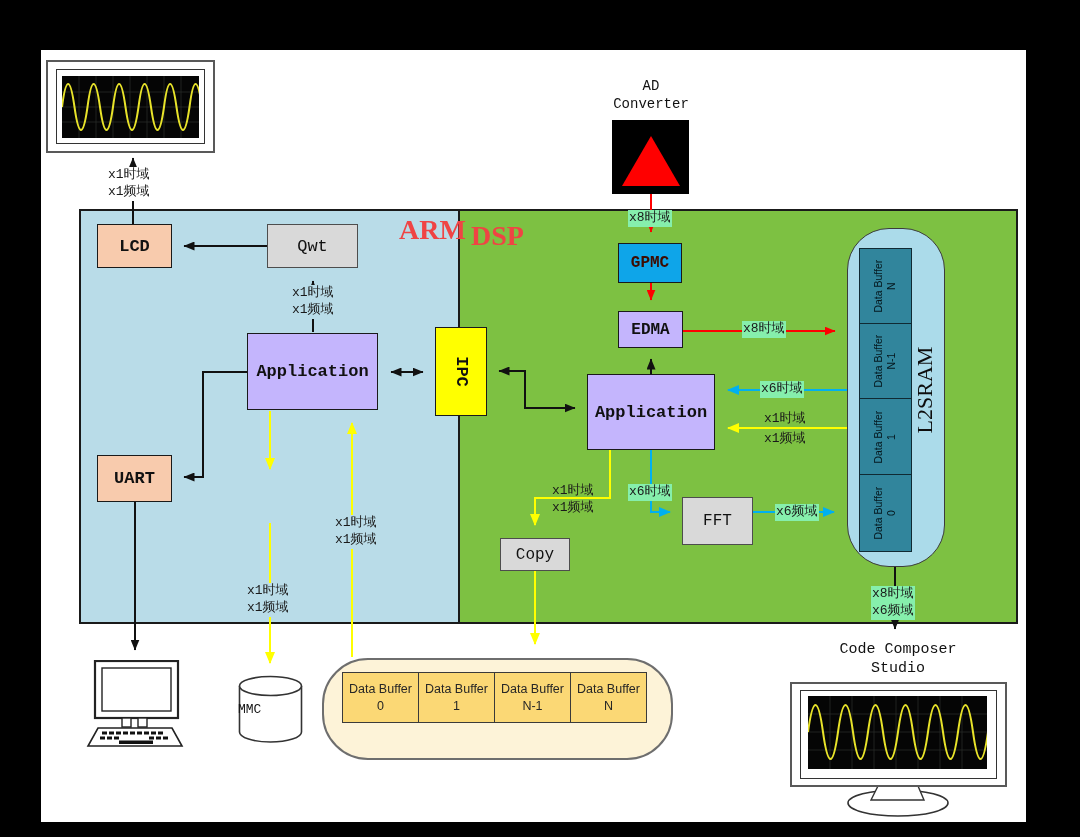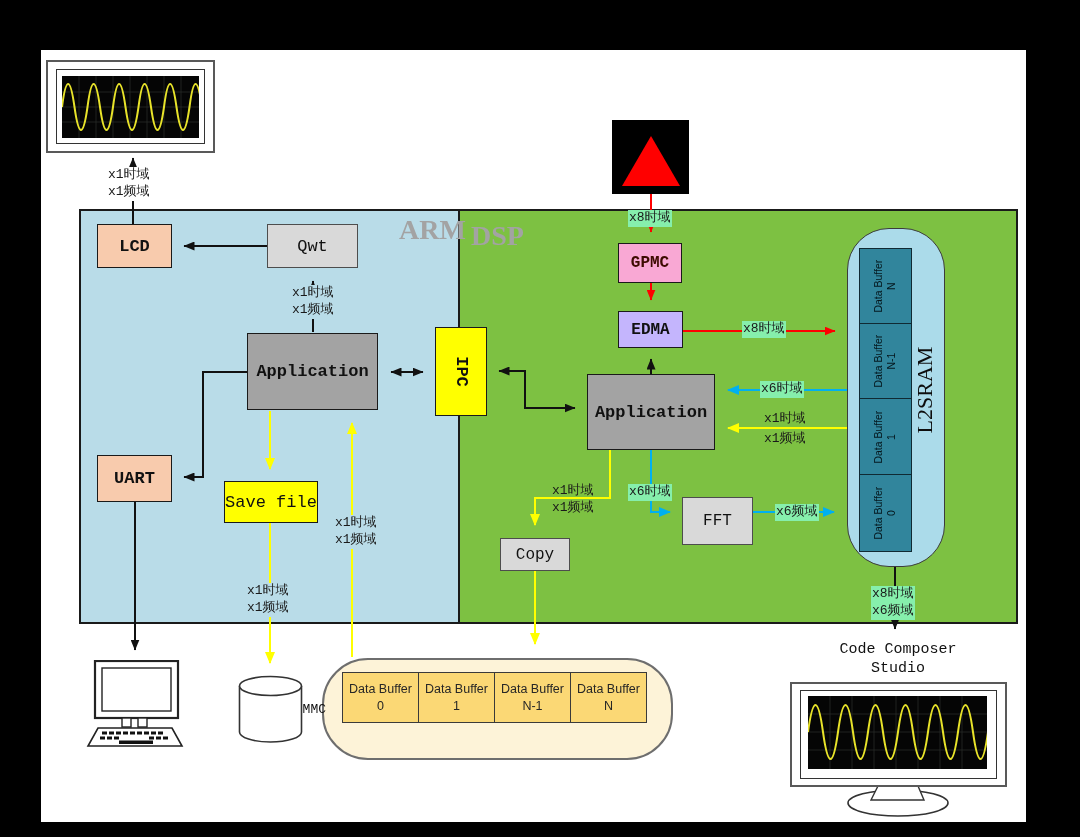--- a/index.html
+++ b/index.html
@@ -6,32 +6,32 @@
   #stage{position:relative;width:1080px;height:837px;background:#000;overflow:hidden;
          font-family:"Liberation Mono","DejaVu Sans Mono",monospace;color:#111;}
   #canvas{position:absolute;left:41px;top:50px;width:985px;height:772px;background:#fff;z-index:0;}
 
   
   #regions{position:absolute;left:79px;top:209px;width:939px;height:415px;border:2px solid #1a1a1a;
            box-sizing:border-box;display:flex;z-index:1;}
   #arm-region{width:379px;background:#b9dce8;border-right:2px solid #1a1a1a;box-sizing:border-box;}
   #dsp-region{flex:1;background:#7dc142;}
   .region-title{position:absolute;font-family:"Liberation Serif","DejaVu Serif",serif;
-                font-weight:bold;font-size:28px;z-index:9;color:#a3a3a3;}
+                font-weight:bold;font-size:28px;z-index:9;color:#ef4444;}
   #arm-title{left:399px;top:214px;}
   #dsp-title{left:471px;top:220px;}
 
   
   .node{position:absolute;box-sizing:border-box;display:flex;align-items:center;justify-content:center;
         z-index:10;border:1.6px solid #1a1a1a;}
   .peach{background:#f8cbad;}
   .gray{background:#d9d9d9;border-color:#4d4d4d;}
-  .appgreen{background:#a3a3a3;}
+  .appgreen{background:#c4b5fd;}
   .yellowbox{background:#ffff00;}
-  .redbox{background:#f9a8d4;}
+  .redbox{background:#0ea5e9;}
   .tealbox{background:#c4b5fd;}
 
   #lcd{left:97px;top:224px;width:75px;height:44px;font-size:17px;font-weight:bold;}
   #qwt{left:267px;top:224px;width:91px;height:44px;font-size:17px;}
   #arm-app{left:247px;top:333px;width:131px;height:77px;font-size:17px;font-weight:bold;}
   #uart{left:97px;top:455px;width:75px;height:47px;font-size:17px;font-weight:bold;}
   #savefile{left:224px;top:481px;width:94px;height:42px;font-size:17px;}
   #ipc{left:435px;top:327px;width:52px;height:89px;z-index:12;}
   #ipc span{transform:rotate(90deg);font-weight:bold;font-size:17px;white-space:nowrap;}
   #gpmc{left:618px;top:243px;width:64px;height:40px;font-size:16px;font-weight:bold;color:#3d0b00;}
@@ -63,21 +63,21 @@
   #ddr3-cells{position:absolute;left:342px;top:672px;width:305px;height:51px;display:flex;
         border:1.5px solid #3a3a3a;box-sizing:border-box;z-index:11;}
   .ddr3cell{flex:1;background:#fbd875;display:flex;flex-direction:column;align-items:center;justify-content:center;
         font-family:"Liberation Sans","DejaVu Sans",sans-serif;font-size:12.5px;line-height:1.3;color:#262626;}
   .ddr3cell + .ddr3cell{border-left:1.5px solid #3a3a3a;}
   #ddr3-label{position:absolute;left:322px;top:724px;width:351px;text-align:center;z-index:11;
         font-family:"Liberation Serif","DejaVu Serif",serif;font-size:26px;color:#0d0d0d;}
 
   
   #mmc{position:absolute;left:238px;top:675px;width:65px;height:70px;z-index:10;}
-  #mmc-label{position:absolute;left:238px;top:702px;width:88px;text-align:right;font-size:13px;z-index:11;}
+  #mmc-label{position:absolute;left:238px;top:702px;width:88px;text-align:left;font-size:13px;z-index:11;}
 
   
   .flabel{position:absolute;font-size:13px;line-height:1.28;z-index:8;white-space:nowrap;padding:0 1px;color:#1a1a1a;}
   .bg-blue{background:#b9dce8;} .bg-green{background:#86efac;} .bg-white{background:#fff;}
 
   
   #wires{position:absolute;left:0;top:0;width:1080px;height:837px;z-index:5;}
   .icon-svg{position:absolute;z-index:10;}
 
   
@@ -149,29 +149,32 @@
   </div>
   <div class="flabel bg-white" style="left:107px;top:167px;">x1时域</div>
   <div class="flabel bg-white" style="left:107px;top:184px;">x1频域</div>
 
   <div class="node peach" id="lcd">LCD</div>
   <div class="node gray" id="qwt">Qwt</div>
   <div class="flabel bg-blue" style="left:291px;top:285px;">x1时域</div>
   <div class="flabel bg-blue" style="left:291px;top:302px;">x1频域</div>
   <div class="node appgreen" id="arm-app">Application</div>
   <div class="node peach" id="uart">UART</div>
-  <div class="node yellowbox" id="savefile">Save file</div>
   <div class="node yellowbox" id="ipc">
       <span>IPC</span>
     </div>
   <div class="flabel bg-blue" style="left:246px;top:583px;">x1时域</div>
   <div class="flabel bg-blue" style="left:246px;top:600px;">x1频域</div>
   <div class="flabel bg-blue" style="left:334px;top:515px;">x1时域</div>
   <div class="flabel bg-blue" style="left:334px;top:532px;">x1频域</div>
 
+  <div id="ad-label">
+    <div>AD</div>
+    <div>Converter</div>
+  </div>
   <div id="ad-box">
     <svg width="77" height="74">
       <polygon points="39,16 10,66 68,66" fill="#ff0000"></polygon>
     </svg>
   </div>
   <div class="flabel bg-green" style="left:628px;top:210px;">x8时域</div>
 
   <div class="node redbox" id="gpmc">GPMC</div>
   <div class="node tealbox" id="edma">EDMA</div>
   <div class="flabel bg-green" style="left:742px;top:321px;">x8时域</div>

